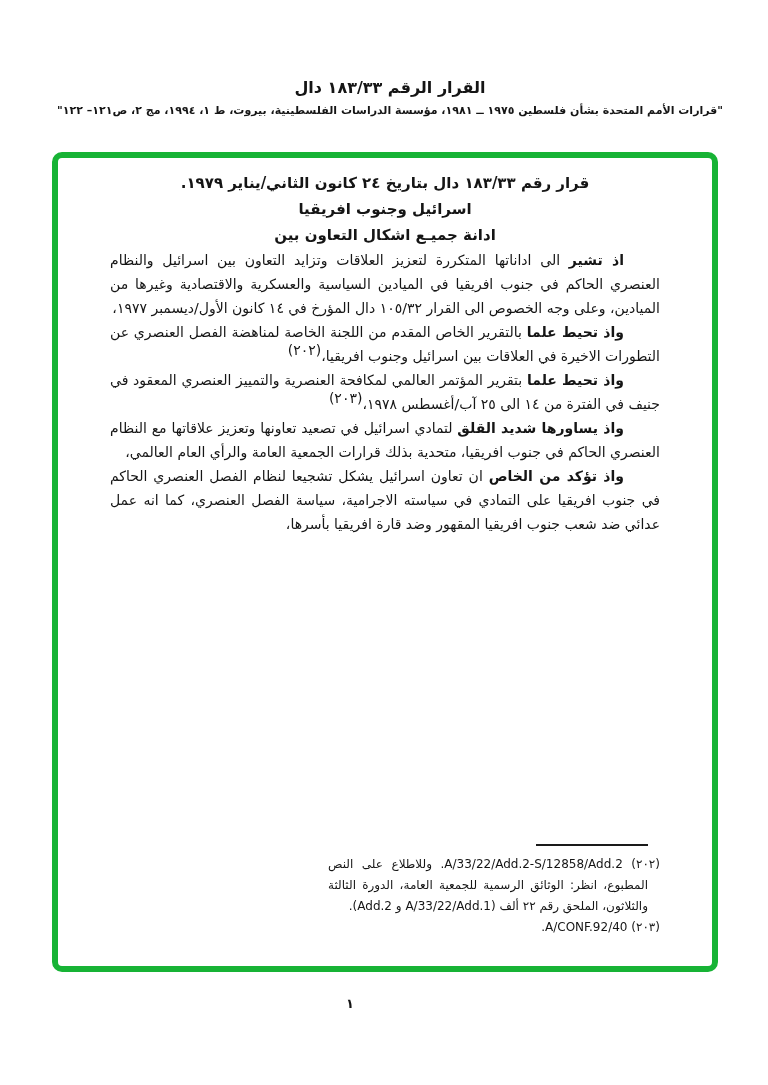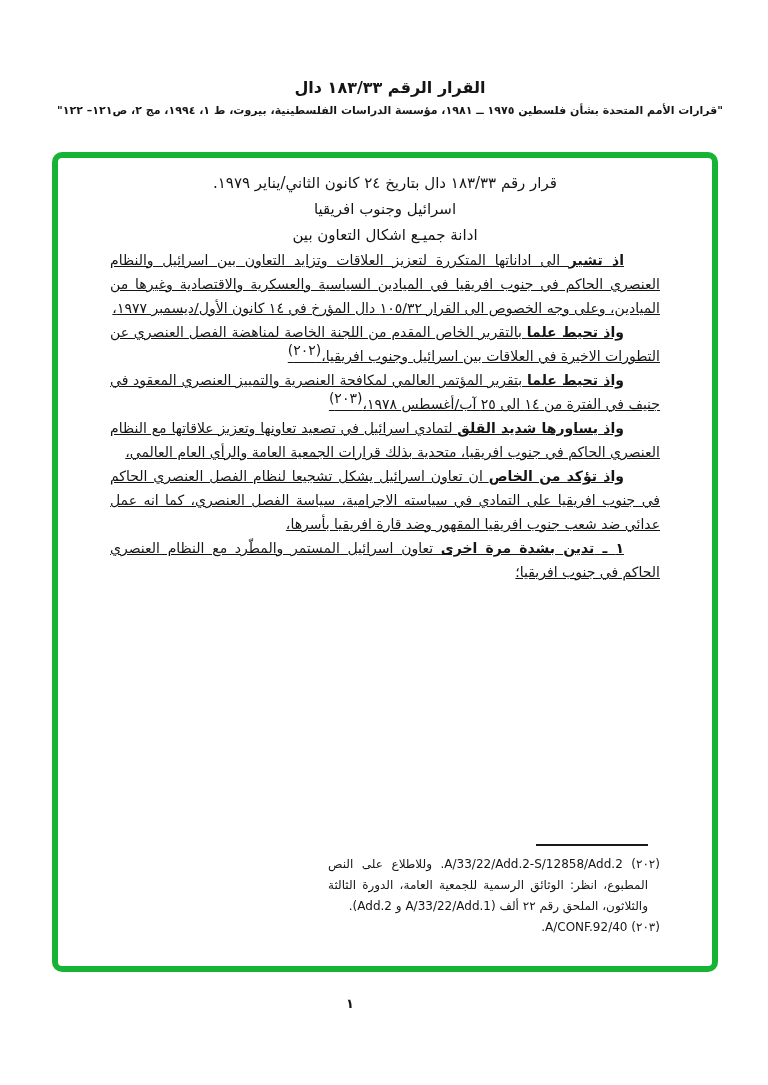--- a/index.html
+++ b/index.html
@@ -10,23 +10,23 @@
   
   .doc-header{position:absolute;top:78px;left:0;width:768px;text-align:center;direction:rtl;padding-left:6px;}
   .doc-header .h-title{font-size:16px;font-weight:bold;letter-spacing:.2px;}
   .doc-header .h-source{font-size:11px;font-weight:bold;margin-top:7px;white-space:nowrap;}
   
   .resolution-box{
     position:absolute;left:52px;top:152px;width:666px;height:820px;box-sizing:border-box;
     border:6px solid #17b335;border-radius:10px;background:#fff;
     padding:12px 52px 0 52px;direction:rtl;display:flex;flex-direction:column;overflow:hidden;
   }
-  .res-title{text-align:center;font-weight:normal;font-size:15px;line-height:26px;}
+  .res-title{text-align:center;font-weight:bold;font-size:15px;line-height:26px;}
   .opening{margin:9px 0 0 0;font-weight:bold;font-size:14px;line-height:24px;text-indent:36px;}
-  .par{margin:0;font-size:14px;line-height:24px;text-align:justify;text-indent:36px;text-decoration:underline;}
+  .par{margin:0;font-size:14px;line-height:24px;text-align:justify;text-indent:36px;}
   .par .lead,.par .num{font-weight:bold;}
   .par sup{font-size:14px;line-height:0;vertical-align:super;}
   
   .footnote-area{margin:auto 0 28px auto;width:332px;}
   .fn-sep{width:112px;border-top:2px solid #1a1a1a;margin:0 12px 8px auto;}
   .fn{margin:0;font-size:12px;line-height:21px;text-align:justify;padding-right:12px;text-indent:-12px;}
   
   .page-number{position:absolute;top:996px;left:0;width:700px;text-align:center;
     font-size:13px;font-weight:bold;}
 </style>
@@ -49,21 +49,20 @@
   <p class="par"><b class="lead">اذ تشير</b><span> الى اداناتها المتكررة لتعزيز العلاقات وتزايد التعاون بين اسرائيل والنظام العنصري الحاكم في جنوب افريقيا في الميادين السياسية والعسكرية والاقتصادية وغيرها من الميادين، وعلى وجه الخصوص الى القرار ٣٢‏/‏١٠٥ دال المؤرخ في ١٤ كانون الأول/ديسمبر ١٩٧٧،</span><sup></sup></p>
 
   <p class="par"><b class="lead">واذ تحيط علما</b><span> بالتقرير الخاص المقدم من اللجنة الخاصة لمناهضة الفصل العنصري عن التطورات الاخيرة في العلاقات بين اسرائيل وجنوب افريقيا،</span><sup>(٢٠٢)</sup></p>
 
   <p class="par"><b class="lead">واذ تحيط علما</b><span> بتقرير المؤتمر العالمي لمكافحة العنصرية والتمييز العنصري المعقود في جنيف في الفترة من ١٤ الى ٢٥ آب/أغسطس ١٩٧٨،</span><sup>(٢٠٣)</sup></p>
 
   <p class="par"><b class="lead">واذ يساورها شديد القلق</b><span> لتمادي اسرائيل في تصعيد تعاونها وتعزيز علاقاتها مع النظام العنصري الحاكم في جنوب افريقيا، متحدية بذلك قرارات الجمعية العامة والرأي العام العالمي،</span><sup></sup></p>
 
   <p class="par"><b class="lead">واذ تؤكد من الخاص</b><span> ان تعاون اسرائيل يشكل تشجيعا لنظام الفصل العنصري الحاكم في جنوب افريقيا على التمادي في سياسته الاجرامية، سياسة الفصل العنصري، كما انه عمل عدائي ضد شعب جنوب افريقيا المقهور وضد قارة افريقيا بأسرها،</span><sup></sup></p>
 
-  <p class="par"><b class="num">١ ـ </b><b class="lead">تدين بشدة مرة اخرى</b><span> تعاون اسرائيل المستمر والمطّرد مع النظام العنصري الحاكم في جنوب افريقيا؛</span><sup></sup></p>
 
 
   <div class="footnote-area">
     <div class="fn-sep"></div>
     <p class="fn">(٢٠٢) A/33/22/Add.2-S/12858/Add.2. وللاطلاع على النص المطبوع، انظر: الوثائق الرسمية للجمعية العامة، الدورة الثالثة والثلاثون، الملحق رقم ٢٢ ألف (A/33/22/Add.1 و Add.2).</p>
     <p class="fn">(٢٠٣) A/CONF.92/40.</p>
   </div>
 </main>
 
 <div class="page-number">١</div>

